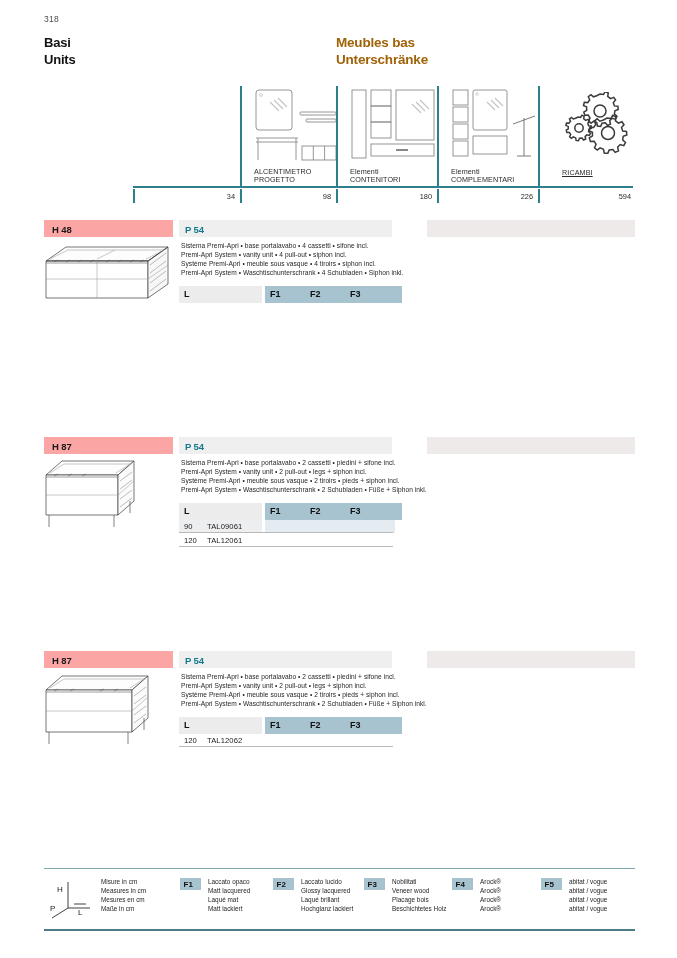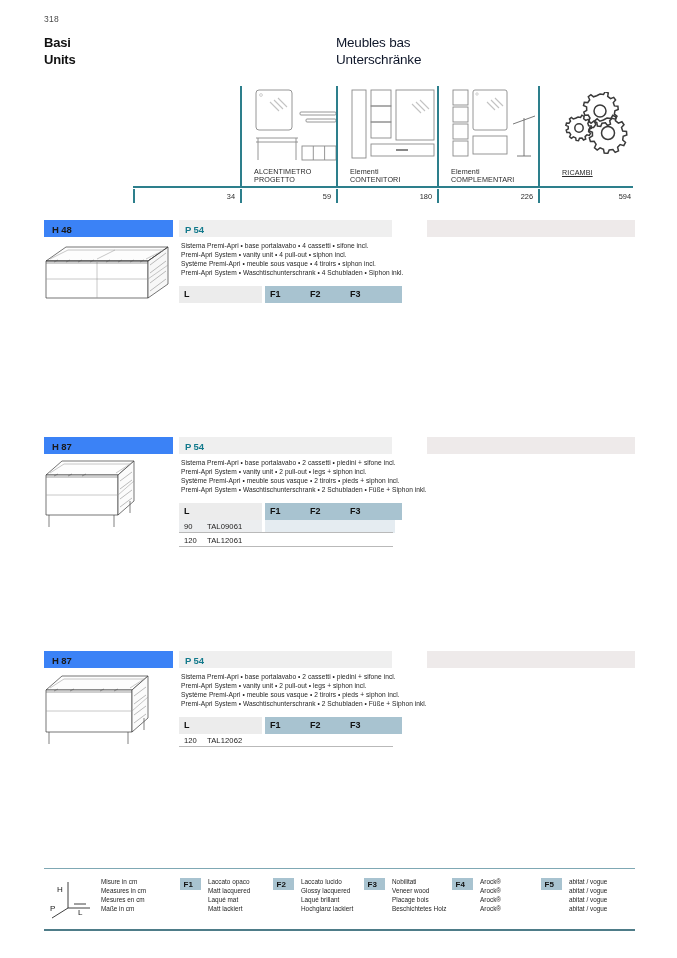--- a/index.html
+++ b/index.html
@@ -16,21 +16,21 @@
   
   .page-num {
     position: absolute; left: 44px; top: 14px;
     font-size: 8.5px; font-weight: 400; color: #4a4a4a; letter-spacing: .3px;
   }
 
   
   .titles { position: absolute; left: 44px; top: 35px; }
   .titles .t { font-size: 13px; font-weight: 700; line-height: 16.5px; color:#111; letter-spacing:-.2px;}
   .titles-right { position: absolute; left: 336px; top: 35px; }
-  .titles-right .t { font-size: 13.5px; font-weight: 400; line-height: 16.5px; color:#0f172a; letter-spacing:-.2px;}
+  .titles-right .t { font-size: 13.5px; font-weight: 700; line-height: 16.5px; color:#a16207; letter-spacing:-.2px;}
 
   
   .nav {
     position: absolute; left: 133px; top: 86px; width: 500px; height: 118px;
   }
   .nav-col { position: relative; }
   .nav-col .vrule {
     position:absolute; left:0; top:0; width:2px; height:100px; background:#2d7f8c;
   }
   .nav-art { position:absolute; left:14px; top:2px; }
@@ -49,21 +49,21 @@
   }
   .nav-tick {
     position:absolute; top:0px; width:2px; height:14px; background:#2d7f8c;
   }
 
   
   .block { position:absolute; left:0; width:677px; }
 
   .hbar {
     position:absolute; left:44px; width:129px; height:17px;
-    background:#3b82f6;
+    background:#fca5a5;
   }
   .hbar span {
     position:absolute; left:8px; top:3.5px;
     font-size:9.5px; font-weight:700; color:#1a1a1a; letter-spacing:-.1px;
   }
 
   .pbar {
     position:absolute; left:179px; width:213px; height:17px;
     background:#efefef;
   }
@@ -238,21 +238,21 @@
   <div class="nav-hline"></div>
 
   <div class="nav-nums">
     <div class="nav-tick" style="left:0px;"></div>
     <div class="nav-tick" style="left:107px;"></div>
     <div class="nav-tick" style="left:203px;"></div>
     <div class="nav-tick" style="left:304px;"></div>
     <div class="nav-tick" style="left:405px;"></div>
 
     <div class="nav-num" style="left:60px;top:3px;width:42px;">34</div>
-    <div class="nav-num" style="left:156px;top:3px;width:42px;">59</div>
+    <div class="nav-num" style="left:156px;top:3px;width:42px;">98</div>
     <div class="nav-num" style="left:257px;top:3px;width:42px;">180</div>
     <div class="nav-num" style="left:358px;top:3px;width:42px;">226</div>
     <div class="nav-num" style="left:456px;top:3px;width:42px;">594</div>
   </div>
 </div>
 
 <div class="block" style="top:0;">
 
   <div class="hbar" style="top:220px;">
     <span>H 48</span>

